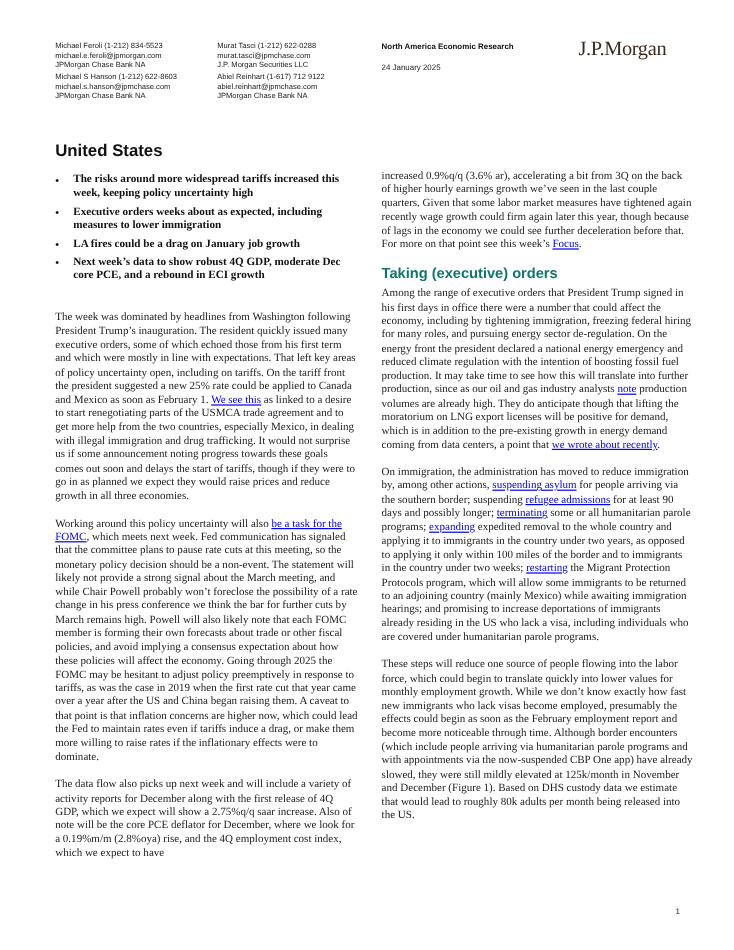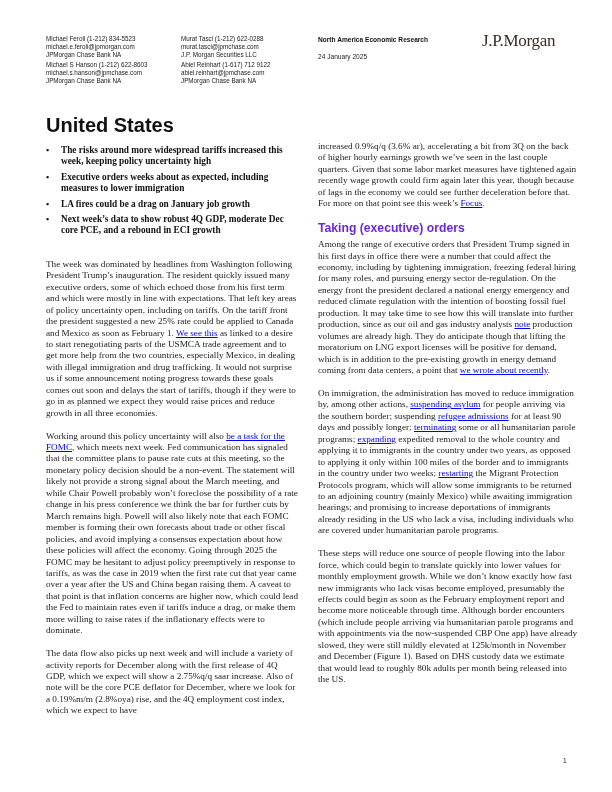--- a/index.html
+++ b/index.html
@@ -16,29 +16,29 @@
   .report-info { position: absolute; left: 272px; top: 0; font-family: "Liberation Sans", sans-serif; }
   .series { font-size: 6.6px; font-weight: bold; color: #111; line-height: 9px; }
   .date { font-size: 6.6px; color: #222; margin-top: 8px; line-height: 9px; }
 
   .logo { position: absolute; left: 436px; top: -4px; font-family: "Liberation Serif", serif; font-size: 17px; color: #3d2b1f; letter-spacing: -0.3px; }
 
   .col { position: absolute; top: 113px; width: 252px; font-family: "Liberation Serif", serif; font-size: 9.2px; line-height: 11.45px; color: #222; text-align: left; }
   .col.left { left: 46px; }
   .col.right { left: 318px; top: 121px; width: 260px; margin-top: 20px; }
 
-  h1.title { font-family: "Liberation Sans", sans-serif; font-size: 20px; font-weight: bold; color: #111; line-height: 24px; margin-bottom: 8px; }
+  h1.title { font-family: "Liberation Sans", sans-serif; font-size: 14px; font-weight: bold; color: #111; line-height: 24px; margin-bottom: 8px; }
   ul.bullets { list-style: none; margin-bottom: 22px; }
   ul.bullets li { position: relative; padding-left: 15px; font-weight: bold; font-size: 9.3px; line-height: 11.4px; margin-bottom: 4px; color: #111; }
   ul.bullets li::before { content: "\2022"; position: absolute; left: 0; top: 0; font-size: 9px; }
 
   p.para { margin-bottom: 11.4px; }
   a.lnk { color: #0000ee; text-decoration: underline; }
 
-  h2.sub { font-family: "Liberation Sans", sans-serif; font-size: 12.2px; font-weight: bold; color: #6d28d9; line-height: 15px; margin: 2px 0 3px 0; }
+  h2.sub { font-family: "Liberation Sans", sans-serif; font-size: 12.2px; font-weight: bold; color: #0f766e; line-height: 15px; margin: 2px 0 3px 0; }
 
   .page-num { position: absolute; left: 563px; top: 757px; font-family: "Liberation Sans", sans-serif; font-size: 6.6px; color: #222; }
 </style>
 </head>
 <body>
 
 <div class="header">
   <div class="contacts">
     <div class="contact-col c1">
       <div class="contact">

